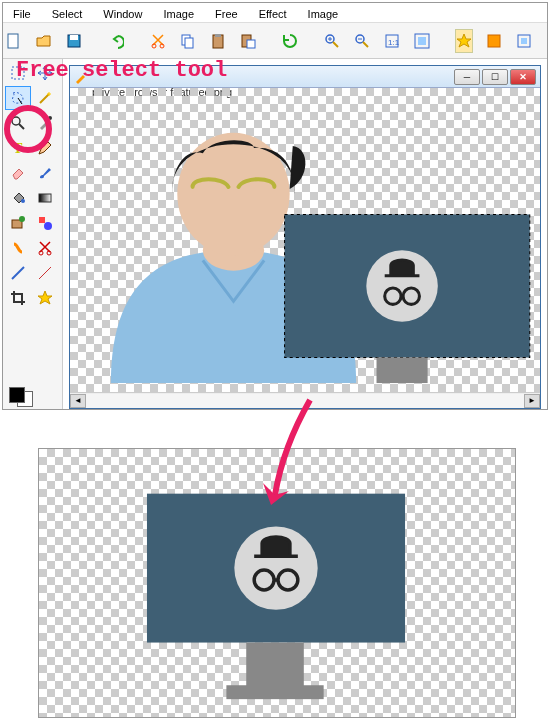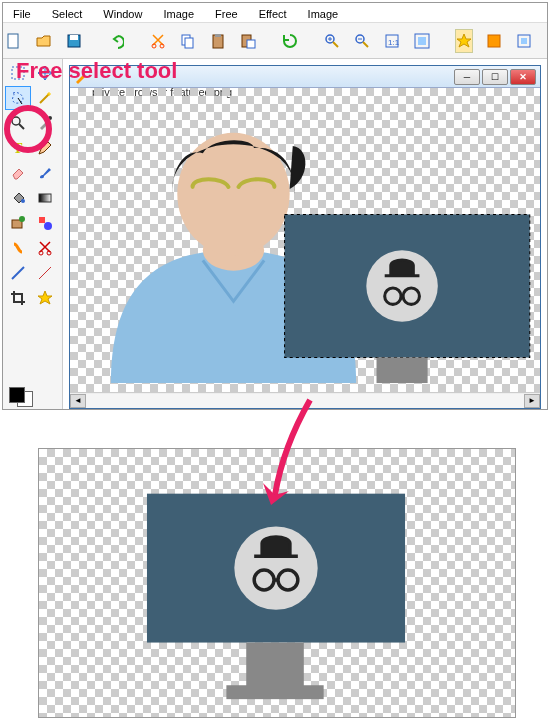--- a/index.html
+++ b/index.html
@@ -42,21 +42,21 @@
   }
   .hscroll { height: 16px; background: #eee; border-top: 1px solid #ccc; display:flex; align-items:center; }
   .hscroll .arrow { width:16px; height:14px; background:#ddd; border:1px solid #aaa; display:flex; align-items:center; justify-content:center; font-size:8px; }
   .hscroll .track { flex:1; height:14px; background:#f5f5f5; }
   
   .swatch-area { width: 60px; height: 28px; display:flex; align-items:center; padding-left:6px; position:absolute; bottom:0; left:0; }
   .swatch { width:16px; height:16px; border:1px solid #666; }
   .swatch.fg { background:#000; position:relative; z-index:2; }
   .swatch.bg { background:#fff; margin-left:-8px; margin-top:8px; }
 
-  .annotation { position: absolute; top: 58px; left: 16px; color: #e91e63; font-size: 22px; font-weight: bold; font-family: Liberation Sans, sans-serif; z-index: 50; text-align: center; }
+  .annotation { position: absolute; top: 58px; left: 16px; color: #e91e63; font-size: 22px; font-weight: bold; font-family: Liberation Mono, monospace; z-index: 50; text-align: center; }
   .circle-anno { position: absolute; top: 105px; left: 4px; width: 48px; height: 48px; border: 6px solid #e91e63; border-radius: 50%; z-index: 50; }
   
   .arrow-anno { position: absolute; top: 395px; left: 260px; z-index: 50; }
 
   .panel2 { position: absolute; top: 448px; left: 38px; width: 478px; height: 270px; border: 1px solid #999; background-image:
     linear-gradient(45deg,#ccc 25%,transparent 25%),
     linear-gradient(-45deg,#ccc 25%,transparent 25%),
     linear-gradient(45deg,transparent 75%,#ccc 75%),
     linear-gradient(-45deg,transparent 75%,#ccc 75%);
     background-size:16px 16px;

